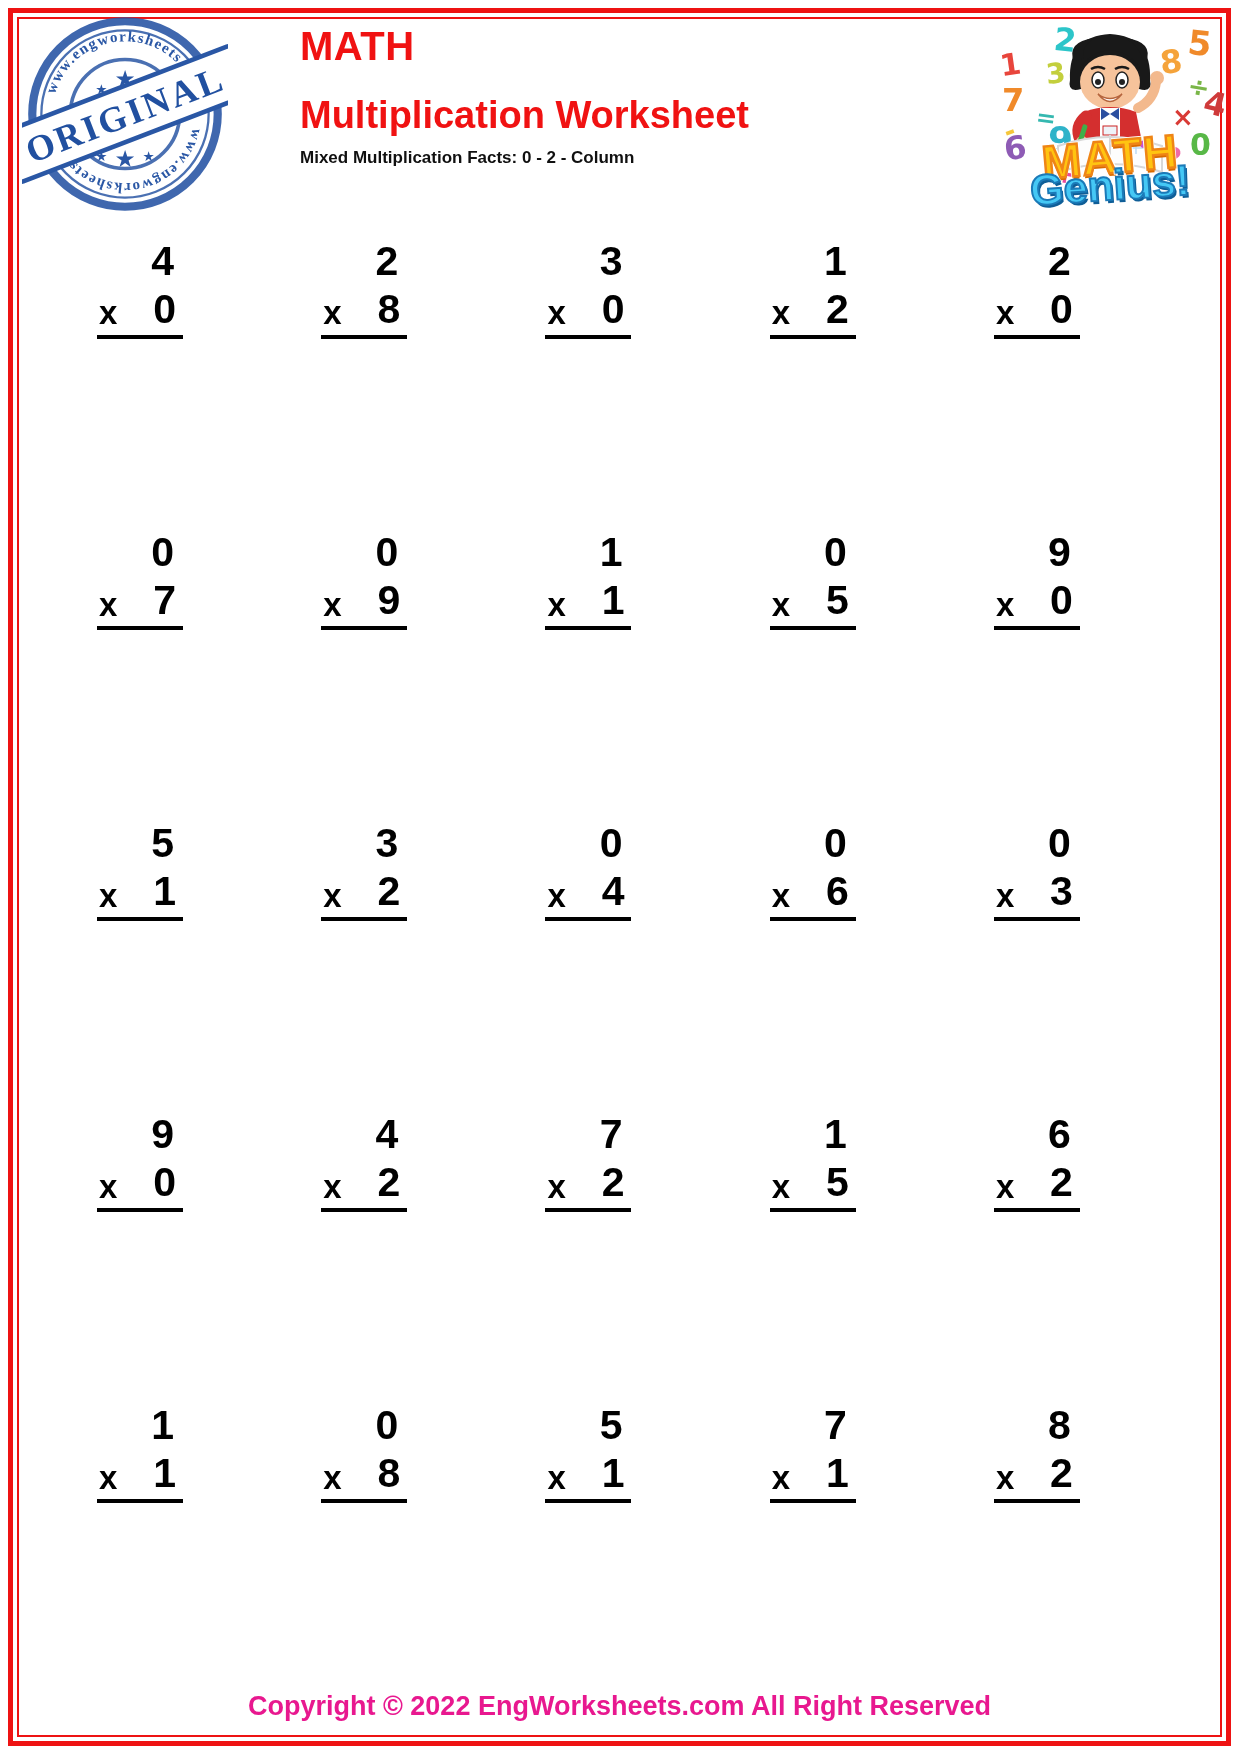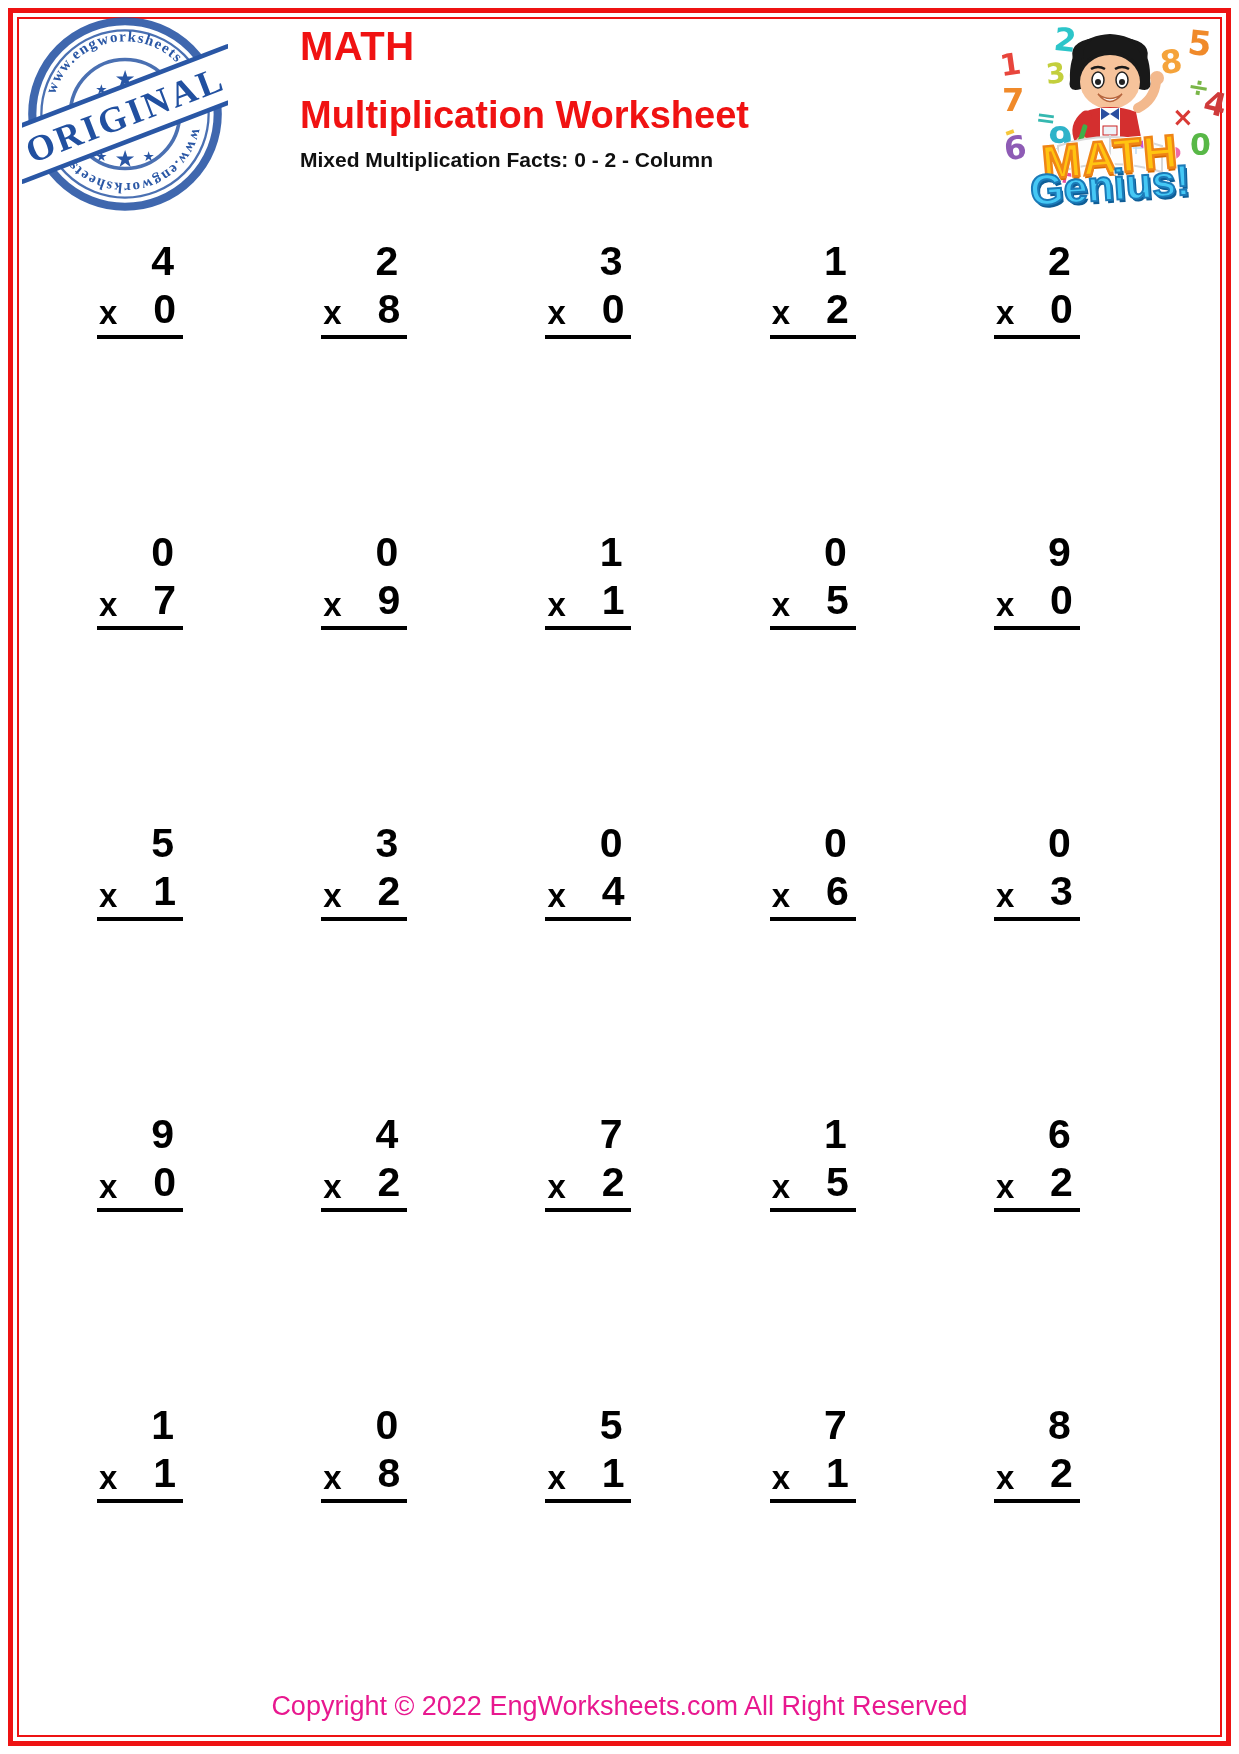--- a/index.html
+++ b/index.html
@@ -8,21 +8,21 @@
   .border-outer{position:absolute;inset:8px;border:5px solid #ee1313;pointer-events:none;}
   .border-inner{position:absolute;inset:17px;border:2px solid #ee1313;pointer-events:none;}
 
   
   .stamp{position:absolute;left:22px;top:14px;width:206px;height:200px;}
 
   
   .header-titles{position:absolute;left:300px;top:26px;}
   .title-math{font-size:40px;font-weight:bold;color:#f01212;line-height:1;letter-spacing:.5px;}
   .title-ws{font-size:38px;font-weight:bold;color:#f01212;line-height:1;margin-top:30px;}
-  .subtitle{font-size:21px;font-weight:bold;color:#101010;margin-top:14px;}
+  .subtitle{font-size:17px;font-weight:bold;color:#101010;margin-top:14px;}
 
   
   .logo{position:absolute;left:990px;top:20px;width:240px;height:205px;}
   .logo-num{position:absolute;font-weight:900;line-height:1;font-family:"DejaVu Sans",sans-serif;}
   .logo-boy{position:absolute;left:50px;top:8px;width:140px;height:150px;}
   .logo-wordmark{position:absolute;left:0;right:0;top:116px;text-align:center;}
   .logo-math{font-size:47px;font-weight:900;color:#ffc411;-webkit-text-stroke:2.5px #ef8516;
              text-shadow:0 3px 0 #d86a00,-2px 2px 0 #fff,2px -2px 0 #fff;
              transform:rotate(-5deg);line-height:.9;letter-spacing:1px;}
   .logo-genius{font-size:43px;font-weight:900;color:#45c8f5;-webkit-text-stroke:2px #1b7ab8;
@@ -33,21 +33,21 @@
   .problems-grid{position:absolute;left:28px;top:240px;width:1121px;
                  display:grid;grid-template-columns:repeat(5,1fr);row-gap:192px;justify-items:center;}
   .problem{width:86px;font-size:41px;font-weight:bold;color:#000;}
   .p-top{text-align:right;padding-right:9px;line-height:1.05;}
   .p-bottom{display:flex;justify-content:space-between;align-items:flex-end;
             border-bottom:4px solid #000;padding:0 7px 4px 2px;line-height:1.05;margin-top:5px;}
   .p-op{font-size:33px;}
 
   
   .footer{position:absolute;left:0;right:0;bottom:32px;text-align:center;
-          font-size:27px;font-weight:normal;color:#e8188f;}
+          font-size:27px;font-weight:bold;color:#e8188f;}
 </style>
 </head>
 <body>
 
 <div class="page">
   <div class="border-outer"></div>
   <div class="border-inner"></div>
 
   <svg class="stamp" viewBox="0 0 220 220">
     <g fill="none" stroke="#2a57a5">

